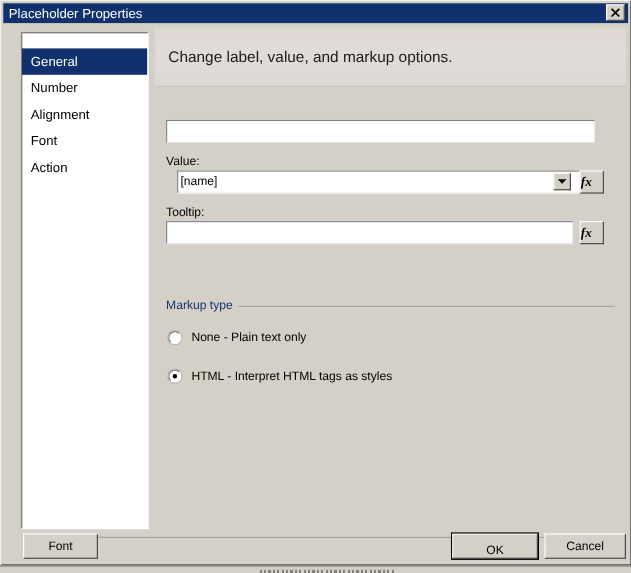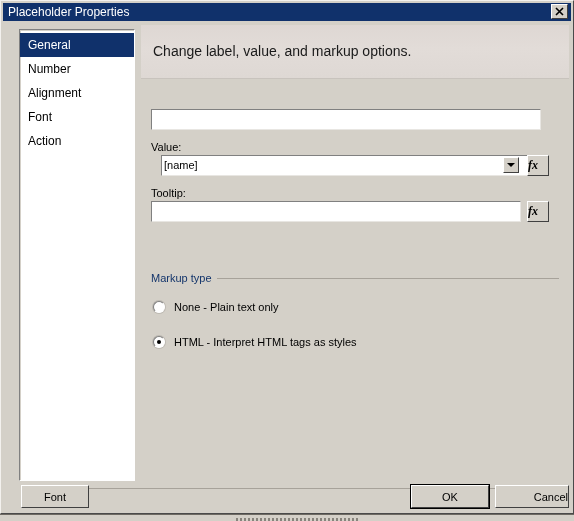--- a/index.html
+++ b/index.html
@@ -77,21 +77,21 @@
     top: 28px;
     width: 116px;
     height: 452px;
     background: #ffffff;
     border-top: 1px solid #808080;
     border-left: 1px solid #808080;
     border-right: 1px solid #ffffff;
     border-bottom: 1px solid #ffffff;
     box-shadow: 1px 1px 0 0 #d4d0c8 inset;
     box-sizing: border-box;
-    padding: 3px 0 0 0;
+    padding: 14px 0 0 0;
     overflow: hidden;
   }
   .cat-item {
     height: 24px;
     line-height: 24px;
     padding-left: 8px;
     font-size: 12px;
     color: #000;
     white-space: nowrap;
     cursor: default;
@@ -272,20 +272,21 @@
     display: flex;
     align-items: center;
     justify-content: center;
     font-size: 11px;
     color: #000;
     cursor: default;
   }
   .dlg-button.default {
     outline: 1px solid #000;
     outline-offset: 0px;
+    align-items: flex-end;
   }
 
   #bg-strip {
     position: absolute;
     left: 0;
     top: 514px;
     width: 574px;
     height: 7px;
     background: #d4d0c8;
     border-top: 1px solid #6e6a63;
@@ -377,21 +378,21 @@
   <div id="footer-sep"></div>
 
   <div class="dlg-button" style="left:20px; top:484px; width:68px;">
     <span>Font</span>
   </div>
 
   <div class="dlg-button default" style="left:410px; top:484px; width:78px;">
     <span>OK</span>
   </div>
 
-  <div class="dlg-button" style="left:494px; top:484px; width:74px;justify-content:flex-end;">
+  <div class="dlg-button" style="left:494px; top:484px; width:74px;">
     <span>Cancel</span>
   </div>
 
 </div>
 
 <div id="bg-strip">
   <div id="bg-strip-blip"></div>
 </div>
 
 </body></html>

